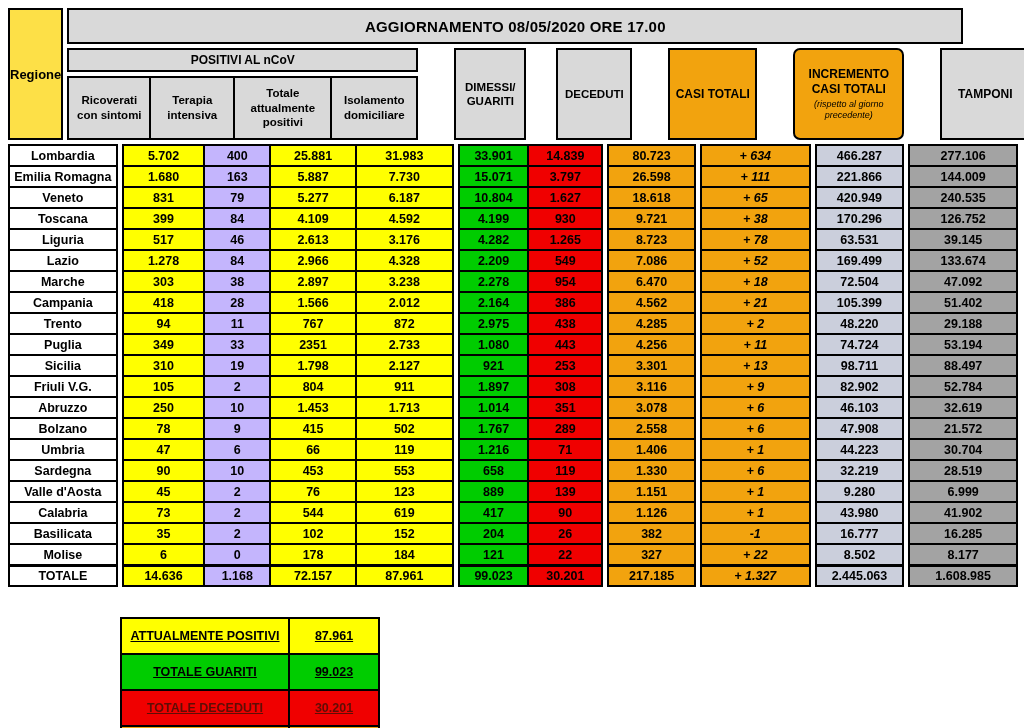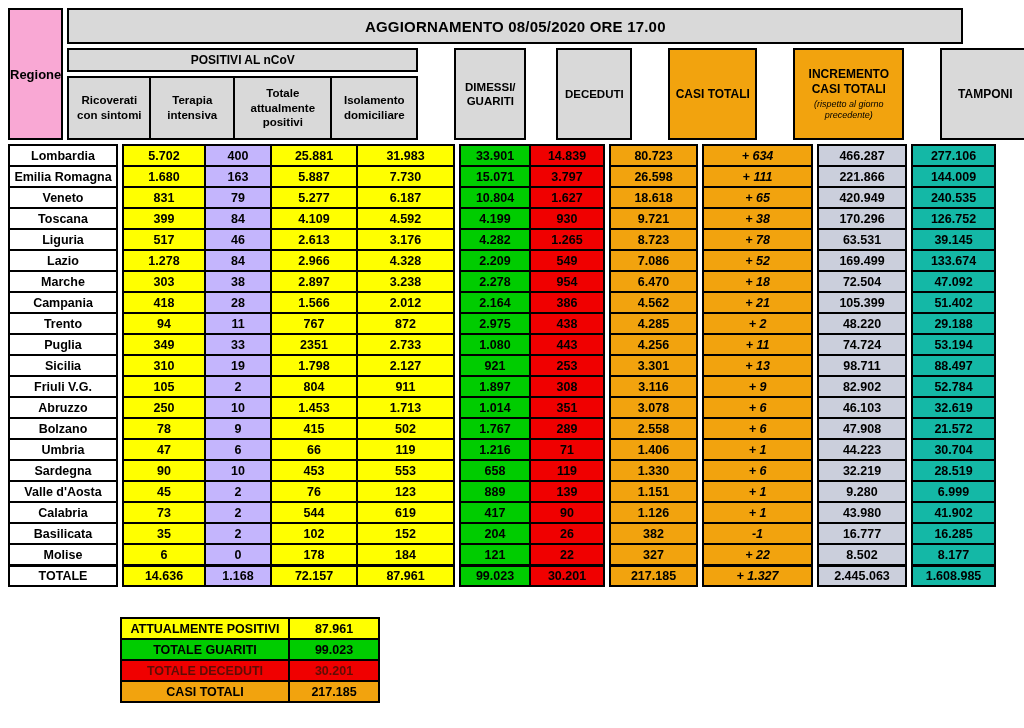--- a/index.html
+++ b/index.html
@@ -6,21 +6,21 @@
   body{
     width:1024px;height:728px;background:#ffffff;overflow:hidden;
     font-family:"Liberation Sans",sans-serif;position:relative;
   }
   .sheet{position:absolute;left:8px;top:8px;width:1010px;}
 
   
   .thead{display:flex;}
   .regione-head{
     box-sizing:border-box;width:124px;height:132px;border:2px solid #000;
-    background:#f9a8d4;display:flex;align-items:center;justify-content:center;
+    background:#fde047;display:flex;align-items:center;justify-content:center;
     font-weight:700;font-size:13px;
   }
   .head-right{display:flex;flex-direction:column;}
   .title-bar{
     box-sizing:border-box;margin-left:4px;width:896px;height:36px;border:2px solid #000;
     background:#D9D9D9;display:flex;align-items:center;justify-content:center;
     font-weight:700;font-size:15px;letter-spacing:.2px;
   }
   .head-cols{display:flex;margin-top:4px;height:92px;gap:32px;}
   .pos-block{margin-left:4px;width:351px;display:flex;flex-direction:column;}
@@ -36,21 +36,21 @@
   }
   .s1{width:84px}.s2{width:86px;margin-left:-2px}.s3{width:88px;margin-left:-2px}.s4{width:99px;margin-left:-2px}
   .hcell{
     box-sizing:border-box;height:92px;border:2px solid #000;background:#D9D9D9;
     font-weight:700;font-size:11.5px;line-height:1.25;text-align:center;
     display:flex;flex-direction:column;align-items:center;justify-content:center;padding:0 2px;
   }
   .h-dimessi{width:72px;margin-left:4px;}
   .h-deceduti{width:76px;margin-left:-2px;}
   .h-casi{width:89px;margin-left:4px;background:#F2A30E;font-size:12px;}
-  .h-incr{width:111px;margin-left:4px;background:#F2A30E;font-size:12px;}
+  .h-incr{width:111px;margin-left:4px;background:#F2A30E;font-size:12px;border-radius:7px;}
   .h-incr .note{font-style:italic;font-weight:400;font-size:9px;margin-top:2px;line-height:1.2;}
   .h-tamponi{width:90px;margin-left:4px;font-size:12px;}
   .h-testati{width:89px;margin-left:4px;font-size:12px;}
 
   
   .tdata{margin-top:4px;}
   .trow{display:flex;}
   .trow + .trow{margin-top:-2px;}
   .cell{
     box-sizing:border-box;border:2px solid #000;height:23px;
@@ -60,31 +60,31 @@
   .c0{width:110px;background:#fff;}
   .c1{width:84px;margin-left:4px;background:#FFFF00;}
   .c2{width:68px;margin-left:-2px;background:#c4b5fd;}
   .c3{width:88px;margin-left:-2px;background:#FFFF00;}
   .c4{width:99px;margin-left:-2px;background:#FFFF00;}
   .c5{width:72px;margin-left:4px;background:#00CC00;}
   .c6{width:76px;margin-left:-2px;background:#F00000;color:#000000;}
   .c7{width:89px;margin-left:4px;background:#F2A30E;}
   .c8{width:111px;margin-left:4px;background:#F2A30E;font-style:italic;font-weight:600;}
   .c9{width:90px;margin-left:4px;background:#CBCFDC;}
-  .c10{width:85px;margin-left:4px;background:#14b8a6;}
+  .c10{width:110px;margin-left:4px;background:#a3a3a3;}
   .trow.total .cell{border-top-width:3px;}
 
   
   .legend{margin:30px 0 0 112px;display:inline-block;}
   .lrow{display:flex;}
   .lrow + .lrow{margin-top:-2px;}
   .lcell{
-    box-sizing:border-box;border:2px solid #000;height:23px;
+    box-sizing:border-box;border:2px solid #000;height:38px;
     display:flex;align-items:center;justify-content:center;
-    font-weight:700;font-size:12.5px;white-space:nowrap;
+    font-weight:700;font-size:12.5px;white-space:nowrap;text-decoration:underline;
   }
   .llabel{width:170px;}
   .lvalue{width:92px;margin-left:-2px;}
   .bg-yellow{background:#FFFF00;}
   .bg-green{background:#00CC00;}
   .bg-red{background:#F00000;color:#5E0D05;}
   .bg-orange{background:#F2A30E;}
 </style>
 </head>
 <body>

